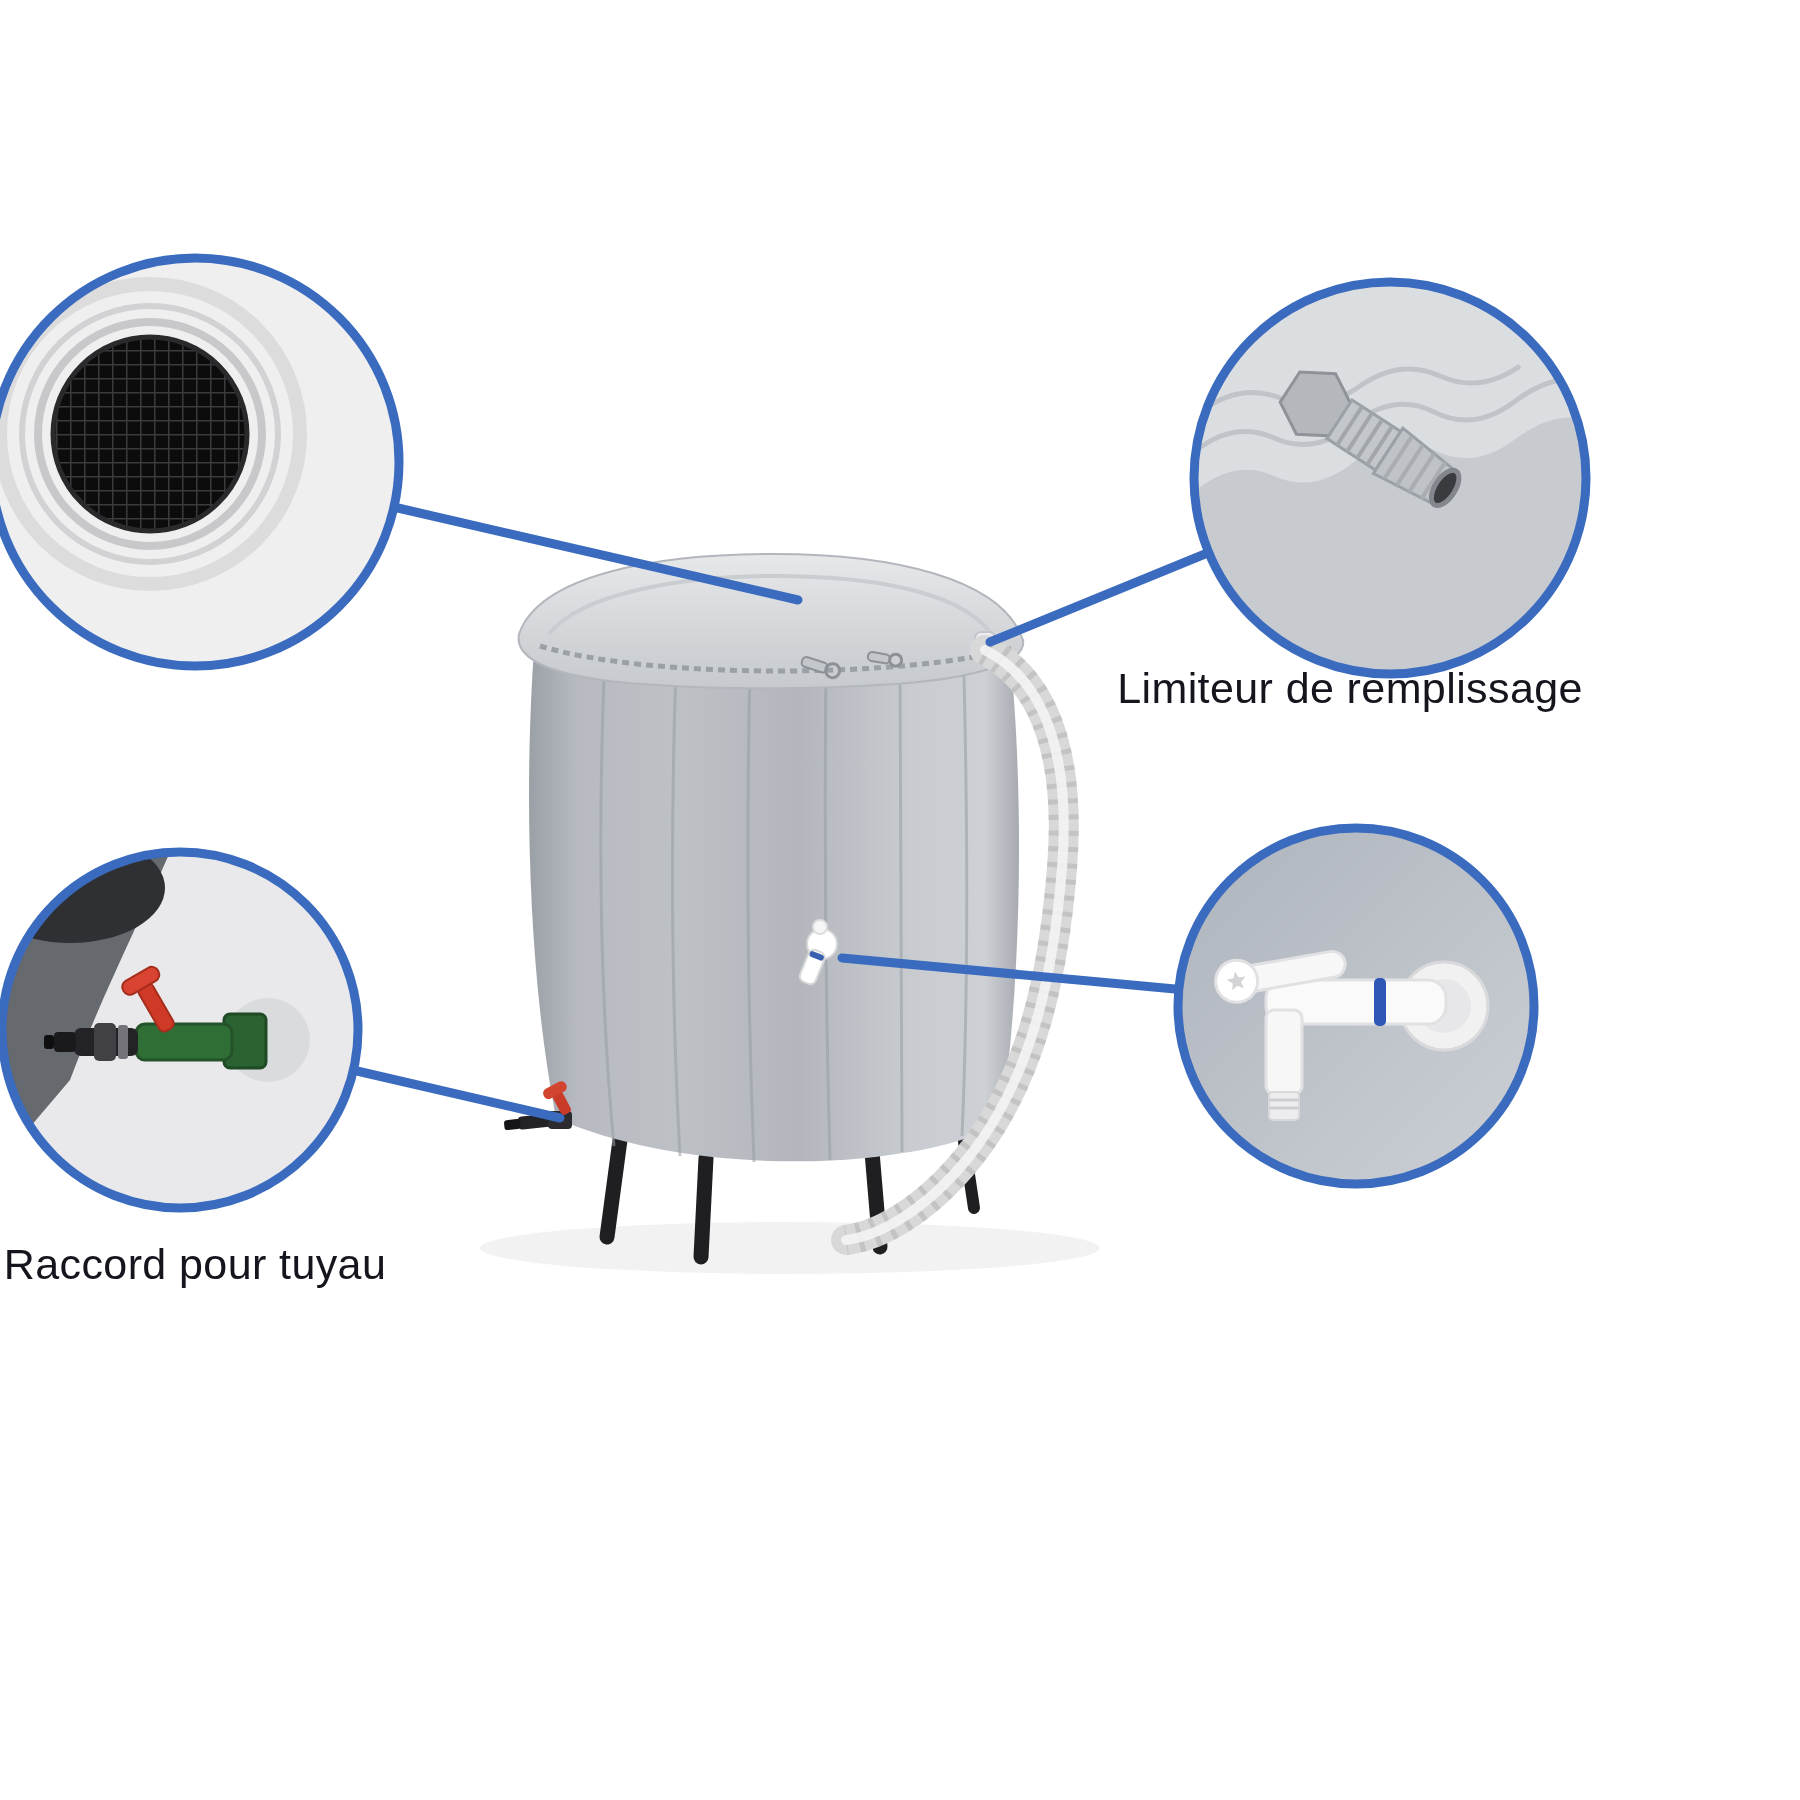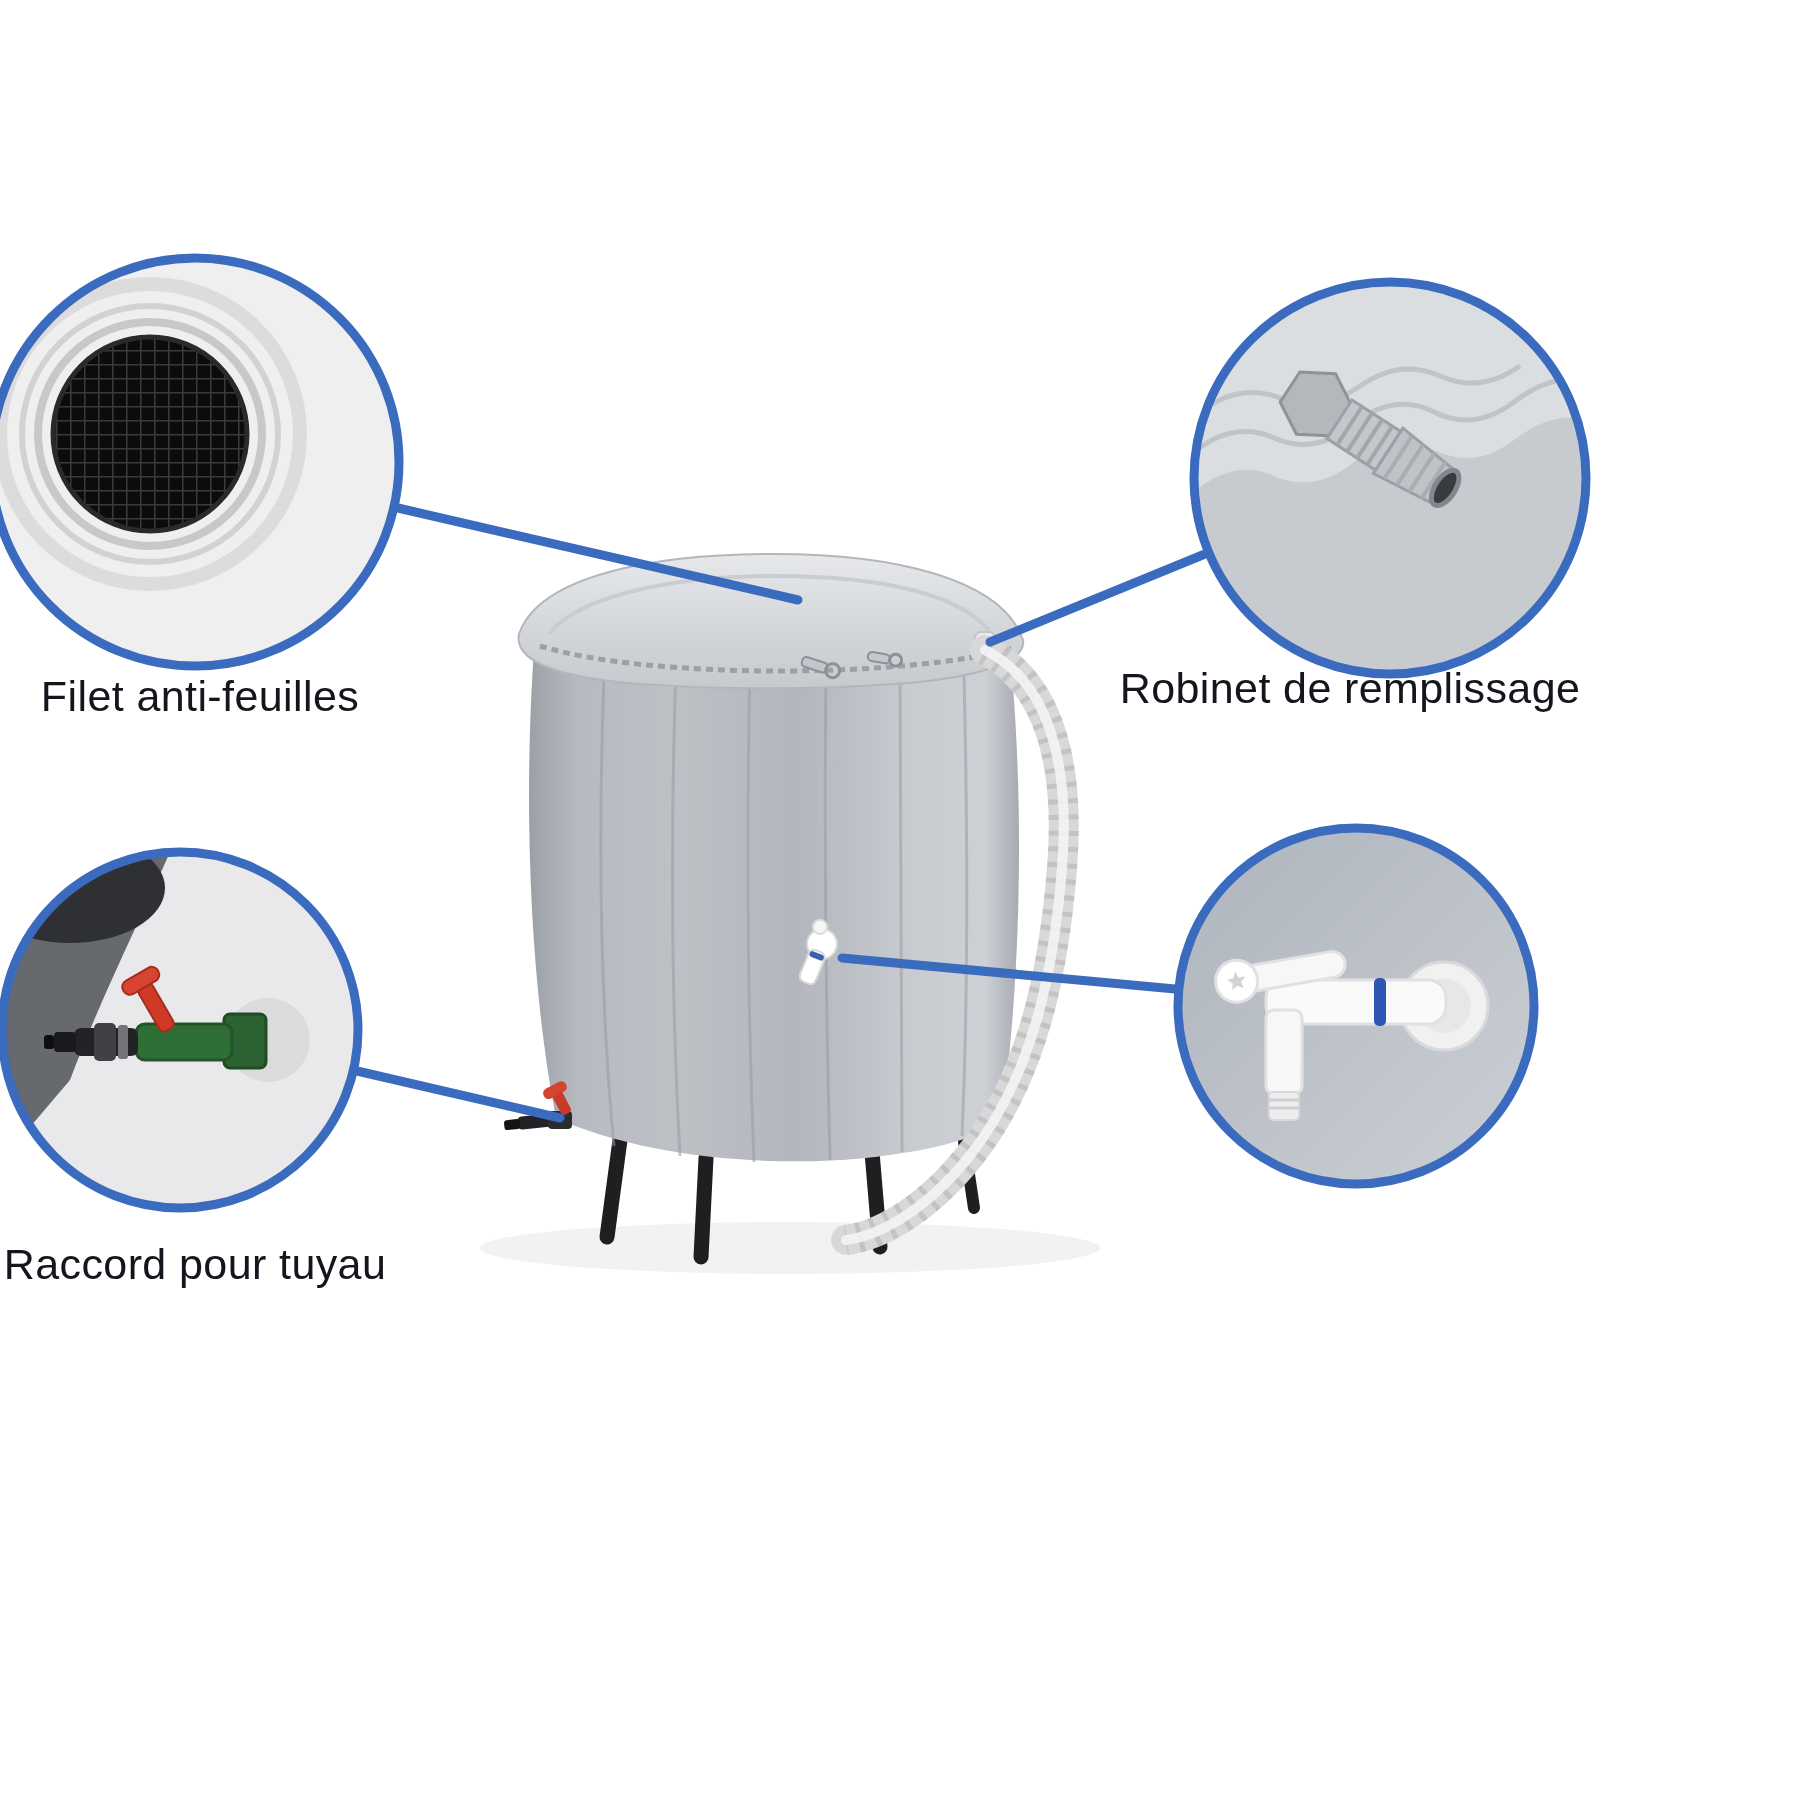--- a/index.html
+++ b/index.html
@@ -227,20 +227,19 @@
           <g stroke="#cfcfd2" stroke-width="3">
             <line x1="-79" y1="98" x2="-49" y2="98"></line>
             <line x1="-79" y1="106" x2="-49" y2="106"></line>
           </g>
         </g>
       </g>
       <circle cx="1356" cy="1006" r="178" fill="none" stroke-width="9" class="accent-stroke"></circle>
     </g>
   </svg>
 
-  <div class="callout-label" id="label-leaf-net">Filet anti-feuilles</div>
-
-  <div class="callout-label" id="label-fill-limiter">Robinet de remplissage</div>
+
+  <div class="callout-label" id="label-fill-limiter">Limiteur de remplissage</div>
 
   <div class="callout-label" id="label-hose-connector">Raccord pour tuyau</div>
 
 
 </div>
 
 </body></html>

